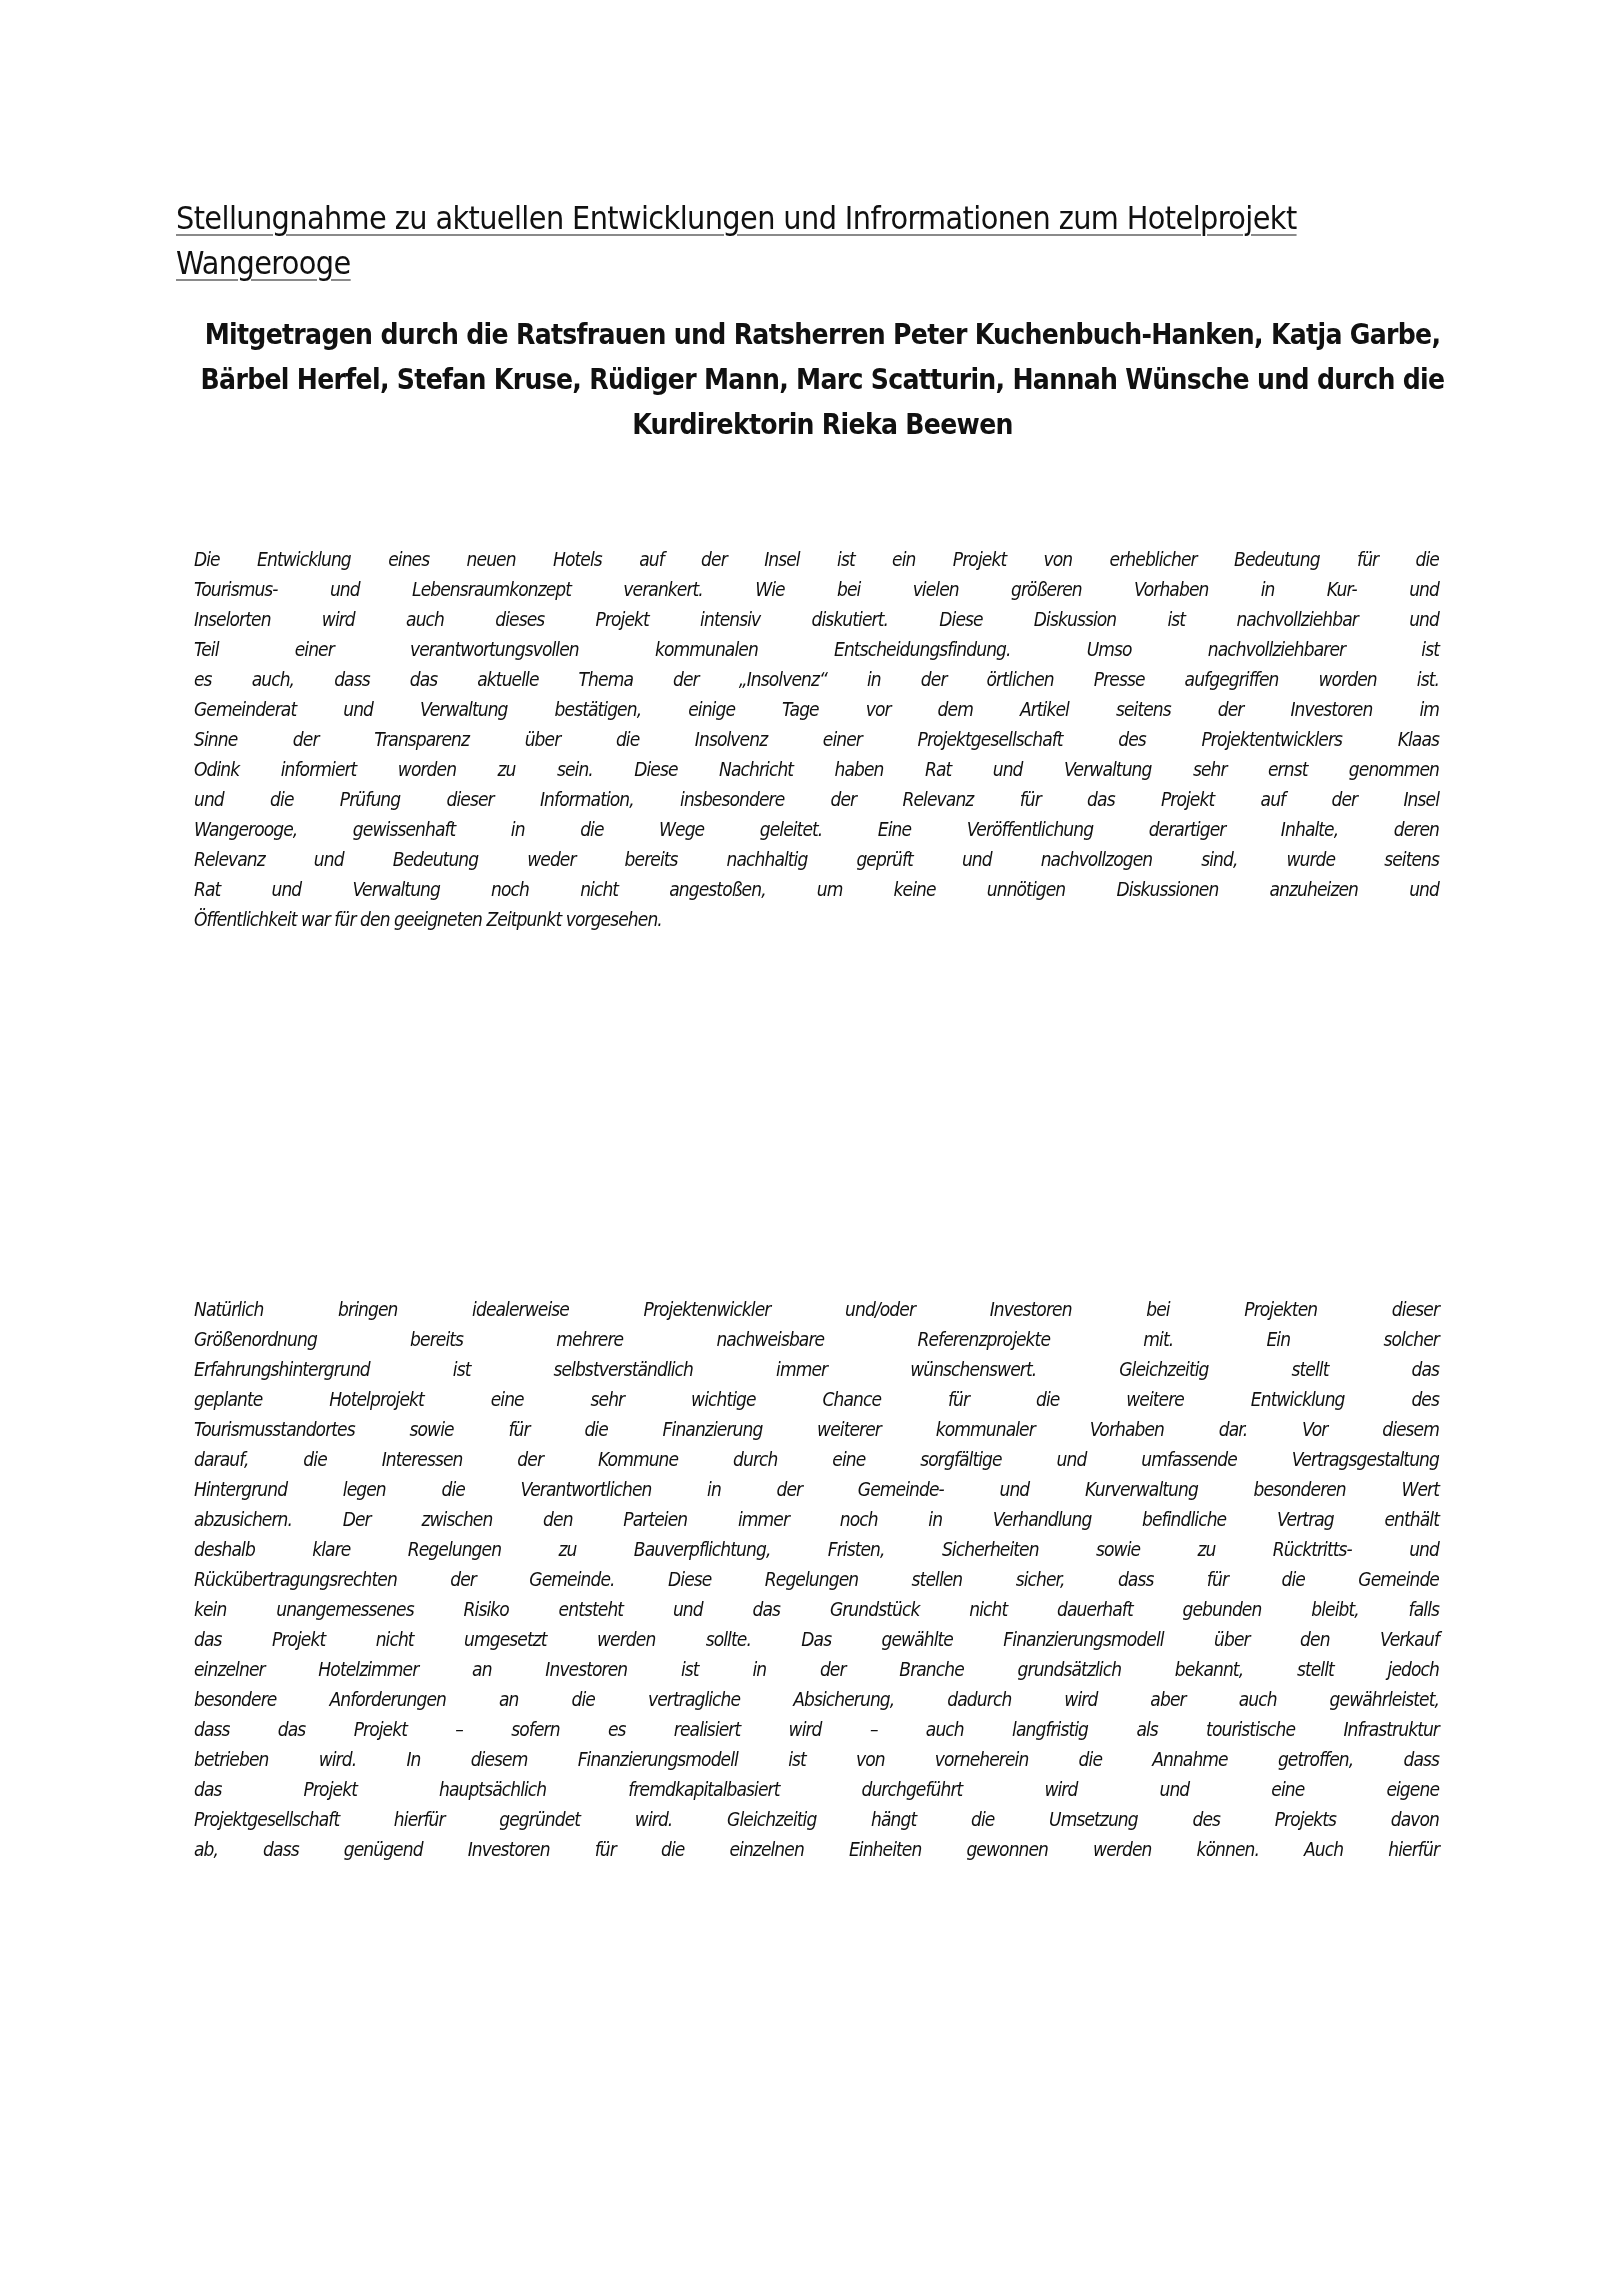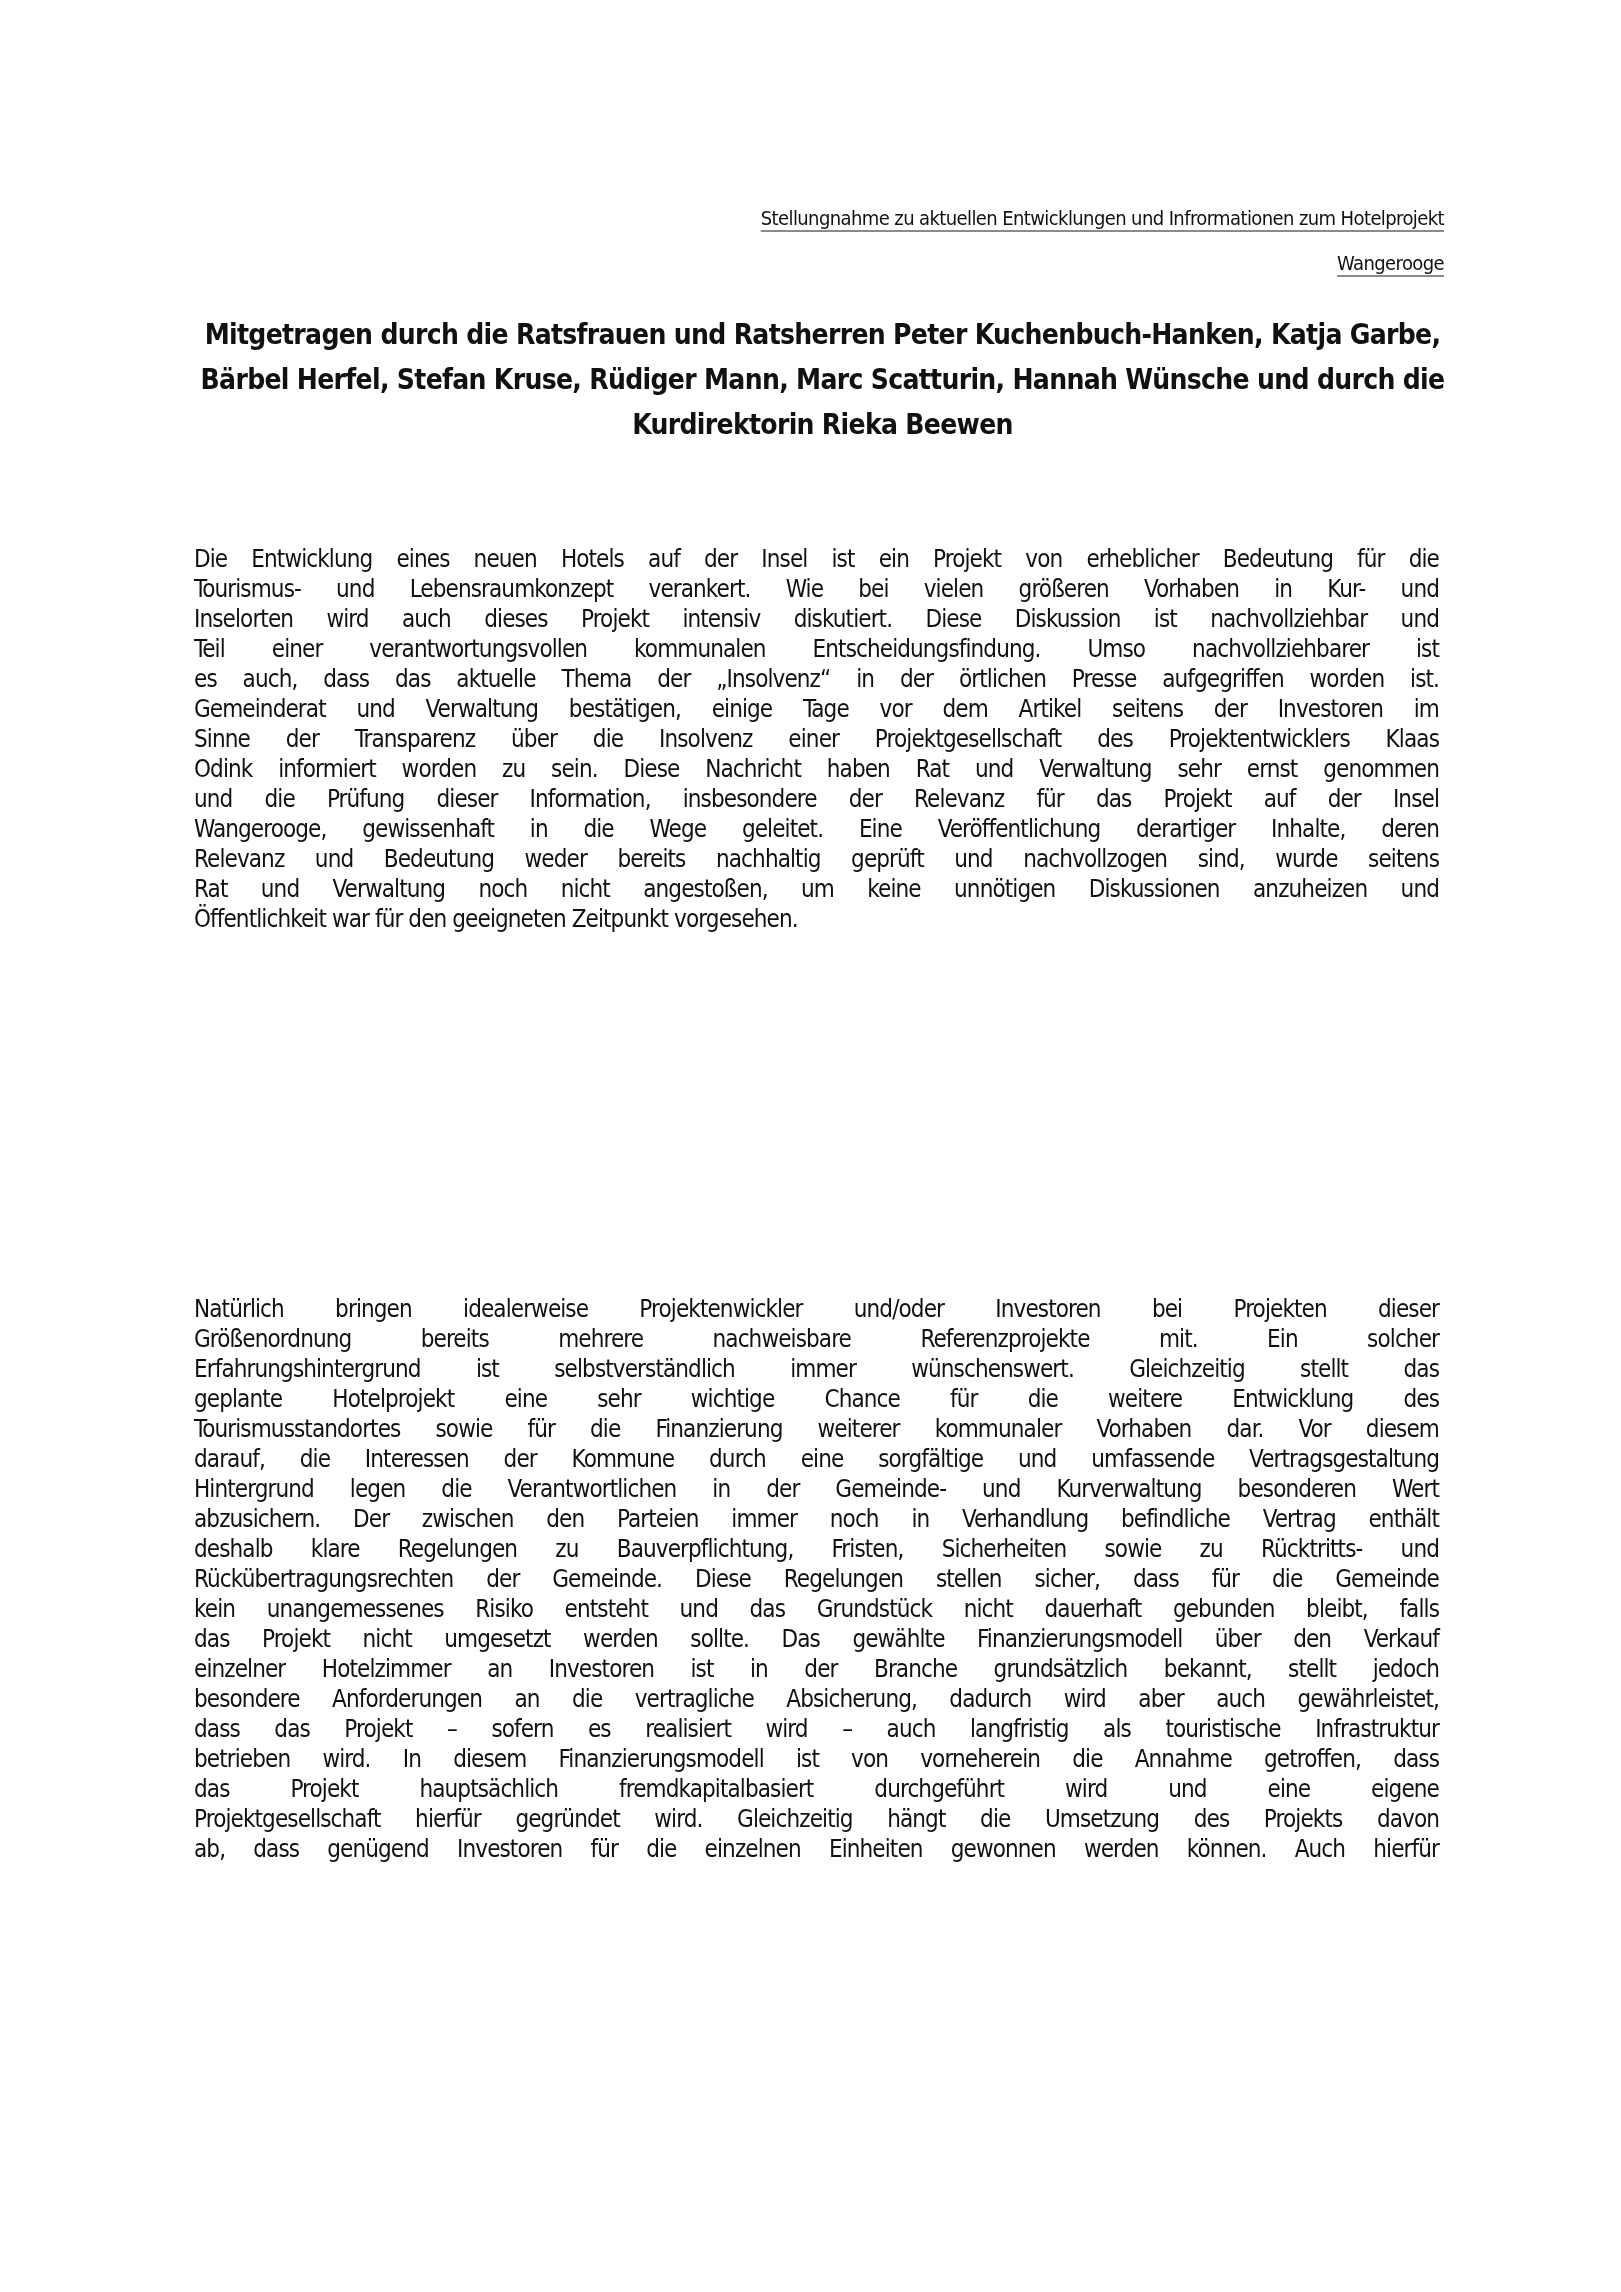--- a/index.html
+++ b/index.html
@@ -4,33 +4,33 @@
 <style>
   html, body { margin: 0; padding: 0; background: #ffffff; }
   body { width: 1621px; height: 2293px; position: relative; overflow: hidden; }
   .page {
     position: absolute; left: 0; top: 0; width: 1621px; height: 2293px;
     background: #ffffff; color: #111111;
     font-family: "DejaVu Sans Condensed", "DejaVu Sans", "Liberation Sans", sans-serif;
   }
   .title {
     position: absolute; left: 176px; width: 1268px; top: 196px;
-    text-align: right; font-size: 20px; line-height: 45px; margin: 0;
+    text-align: left; font-size: 32px; line-height: 45px; margin: 0;
     font-weight: normal; letter-spacing: -0.6px;
   }
   .title span { text-decoration: underline; text-decoration-color: #8a8a8a; text-decoration-thickness: 2px; text-underline-offset: 4.9px; }
   .subtitle {
     position: absolute; left: 186px; width: 1249px; top: 300px;
     text-align: center; font-size: 28px; line-height: 45px; margin: 12px;
     font-weight: bold; letter-spacing: -0.7px;
   }
   .para {
     position: absolute; left: 194px; width: 1245px; margin: 0;
-    font-size: 24px; line-height: 30px; text-align: justify;
-    text-align-last: left; letter-spacing: -0.9px; word-spacing: 0px;
+    font-size: 19px; line-height: 30px; text-align: justify;
+    text-align-last: left; letter-spacing: -0.9px; word-spacing: 0px; font-style: italic;
   }
   .p1 { top: 544px; }
   .p2 { top: 1294px; }
   .para .line { display: block; text-align: justify; text-align-last: justify; white-space: nowrap; }
   .para .line.last { text-align-last: left; }
 </style>
 </head>
 <body>
 
 <div class="page">

